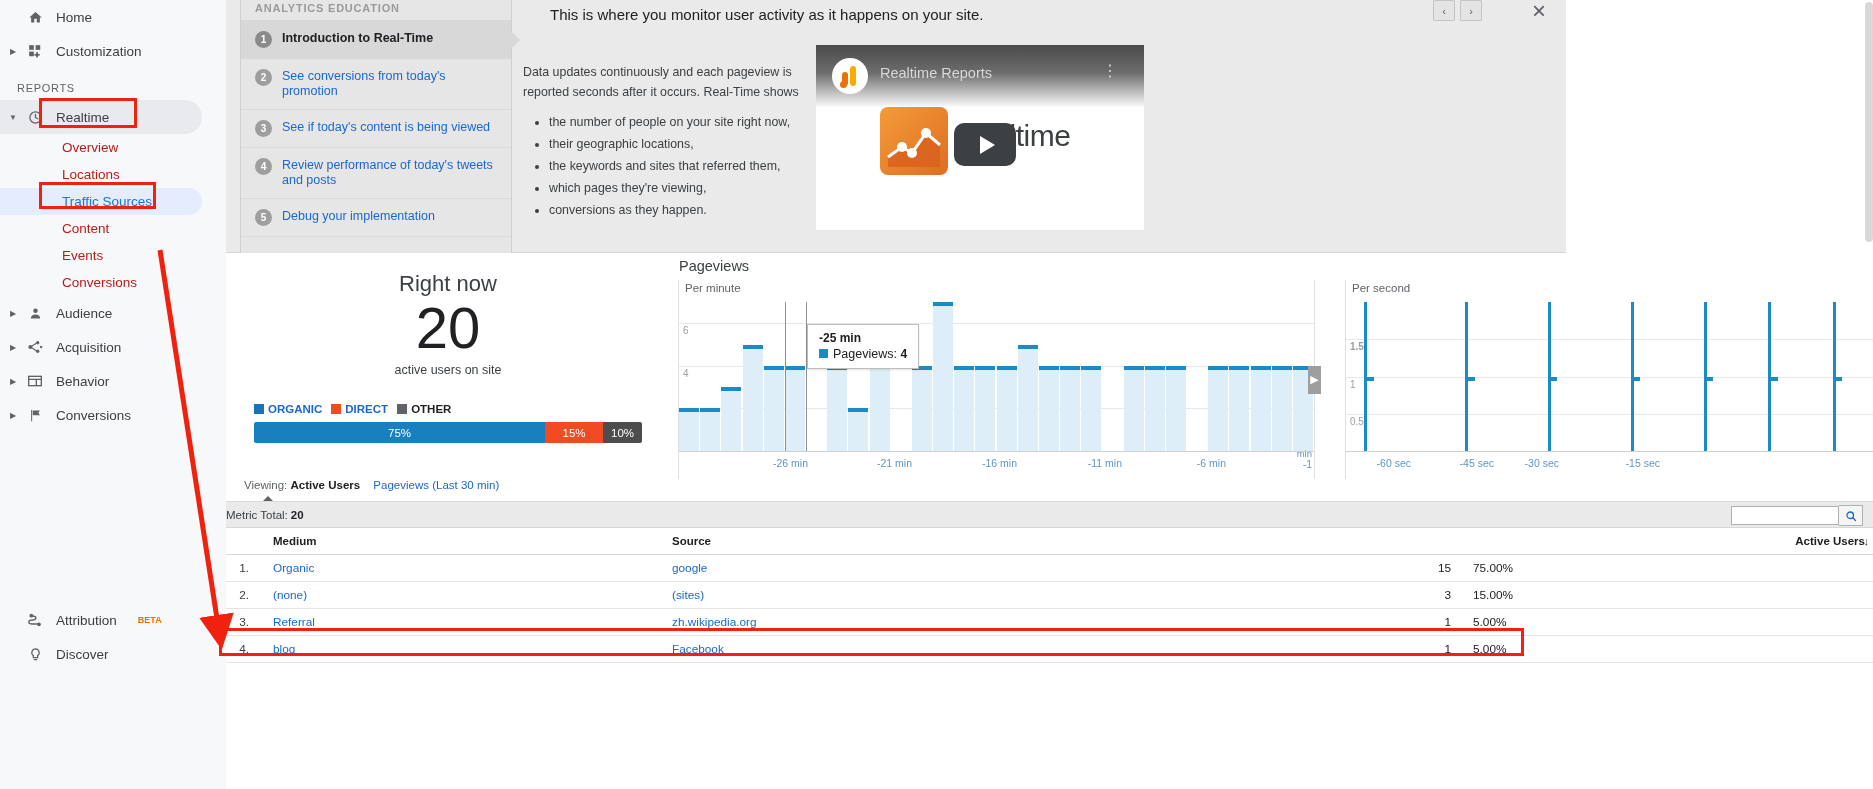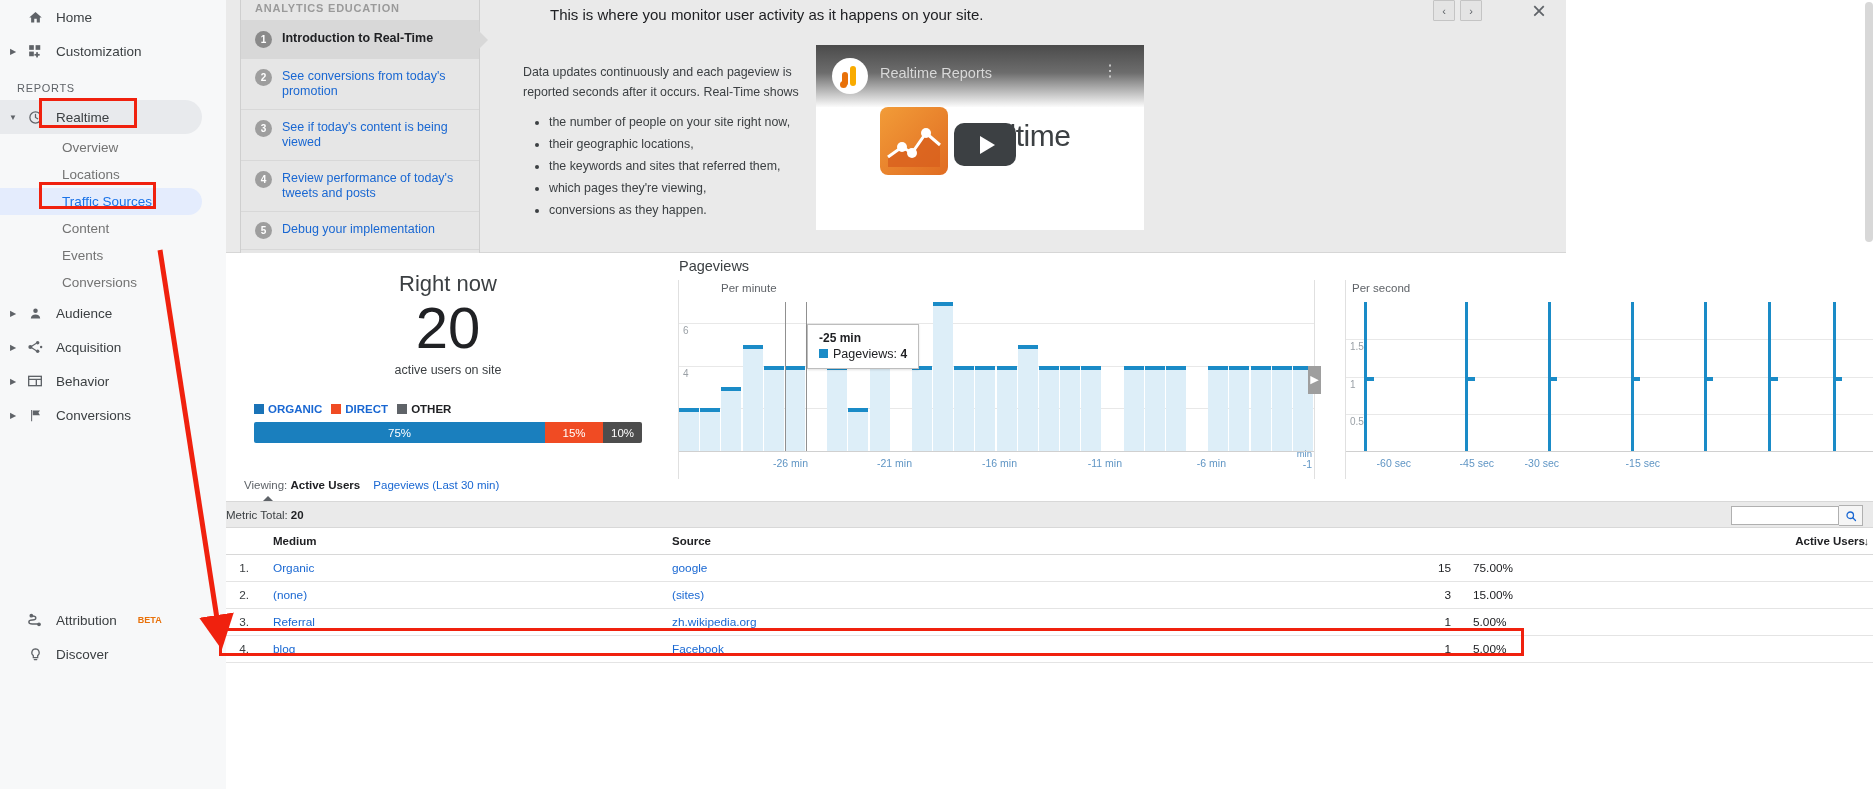--- a/index.html
+++ b/index.html
@@ -31,35 +31,35 @@
     background: #e8eaed; border-top-right-radius: 17px; border-bottom-right-radius: 17px;
     width: 202px;
   }
   .nav-item.active-row {
     background: #e4ecfd; border-top-right-radius: 17px; border-bottom-right-radius: 17px;
     width: 202px;
   }
   .nav-item.active-row .nlabel { color: #1a73e8; font-weight: 500; }
   .sub-item {
     display: flex; align-items: center; height: 27px;
-    padding-left: 62px; font-size: 13.5px; color: #737373; cursor: pointer;
+    padding-left: 62px; font-size: 13.5px; color: #b91c1c; cursor: pointer;
   }
   .reports-label {
     font-size: 11px; color: #5f6368; letter-spacing: .7px;
     padding: 14px 0 6px 17px; font-weight: 500;
   }
   .beta-tag { color: #e8710a; font-size: 9px; font-weight: 700; vertical-align: super; margin-left: 21px; }
 
   
   .edu-panel {
     position: absolute; left: 226px; top: 0; width: 1340px; height: 253px;
     background: #eaeaea; border-bottom: 1px solid #d6d6d6;
   }
   .edu-list {
-    position: absolute; left: 14px; top: 0; width: 240px; height: 253px;
+    position: absolute; left: 14px; top: 0; width: 272px; height: 253px;
     background: #e6e6e6; border-left: 1px solid #cfcfcf; border-right: 1px solid #cfcfcf;
   }
   .edu-title {
     font-size: 11px; letter-spacing: .8px; color: #9a9a9a; font-weight: 700;
     padding: 2px 0 6px 14px;
   }
   .edu-row {
     display: flex; align-items: flex-start; gap: 10px;
     padding: 10px 12px 10px 14px; font-size: 12.5px; color: #1967d2;
     border-top: 1px solid #d8d8d8; cursor: pointer; line-height: 15px;
@@ -172,21 +172,21 @@
   .rn-bar div { display: flex; align-items: center; justify-content: center; }
 
   
   .pv-panel {
     position: absolute; left: 670px; top: 254px; right: 0; height: 225px; background: #fff;
   }
   .pv-title { font-size: 14.5px; color: #3c4043; padding: 4px 0 5px 9px; }
   .pv-area { position: absolute; left: 8px; top: 26px; right: 0; bottom: 0; }
   .pv-minute {
     position: absolute; left: 0; top: 0; width: 637px; bottom: 0;
-    border-left: 1px solid #e0e0e0; border-right: 1px solid #e0e0e0; padding-left: 36px;
+    border-left: 1px solid #e0e0e0; border-right: 1px solid #e0e0e0;
   }
   .pv-second {
     position: absolute; left: 643px; top: 0; right: 0; bottom: 0;
     border-left: 1px solid #e0e0e0;
     margin-left: 24px;
   }
   .pv-sub { font-size: 11.5px; color: #5f6368; padding: 2px 0 0 6px; }
   .plot { position: absolute; left: 0; right: 0; top: 22px; bottom: 28px; }
   .ytick {
     position: absolute; left: 4px; font-size: 10px; color: #9aa0a6;
@@ -617,21 +617,21 @@
       </div>
 
       <div class="pv-second">
         <div class="pv-sub">Per second</div>
         <div class="plot" id="plot-second">
             <div class="gline" style="top: 111.75px;"></div>
             <div class="ytick" style="top: 118.75px;">0.5</div>
             <div class="gline" style="top: 74.5px;"></div>
             <div class="ytick" style="top: 81.5px;">1</div>
             <div class="gline" style="top: 37.25px;"></div>
-            <div class="ytick" style="top: 44.25px;">1.5</div>
+            <div class="ytick" style="top: 44.25px; font-weight: bold;">1.5</div>
             <div style="position: absolute; left: 18.3667px; width: 9.18333px; bottom: 0px; height: 74.5px; background: transparent;">
               <div style="position: absolute; left: 0px; right: 0px; top: 0px; height: 4px; background: rgb(26, 139, 199);"></div>
             </div>
             <div style="position: absolute; left: 119.383px; width: 9.18333px; bottom: 0px; height: 74.5px; background: transparent;">
               <div style="position: absolute; left: 0px; right: 0px; top: 0px; height: 4px; background: rgb(26, 139, 199);"></div>
             </div>
             <div style="position: absolute; left: 202.033px; width: 9.18333px; bottom: 0px; height: 74.5px; background: transparent;">
               <div style="position: absolute; left: 0px; right: 0px; top: 0px; height: 4px; background: rgb(26, 139, 199);"></div>
             </div>
             <div style="position: absolute; left: 284.683px; width: 9.18333px; bottom: 0px; height: 74.5px; background: transparent;">

